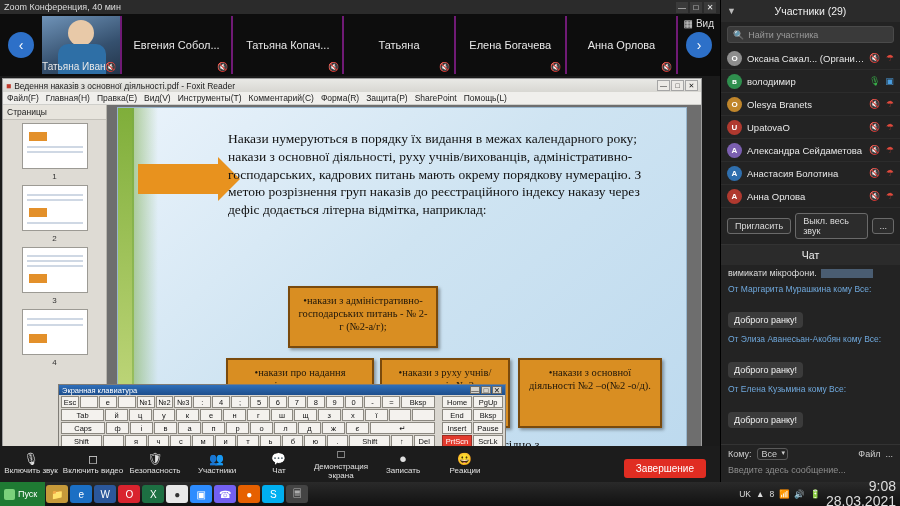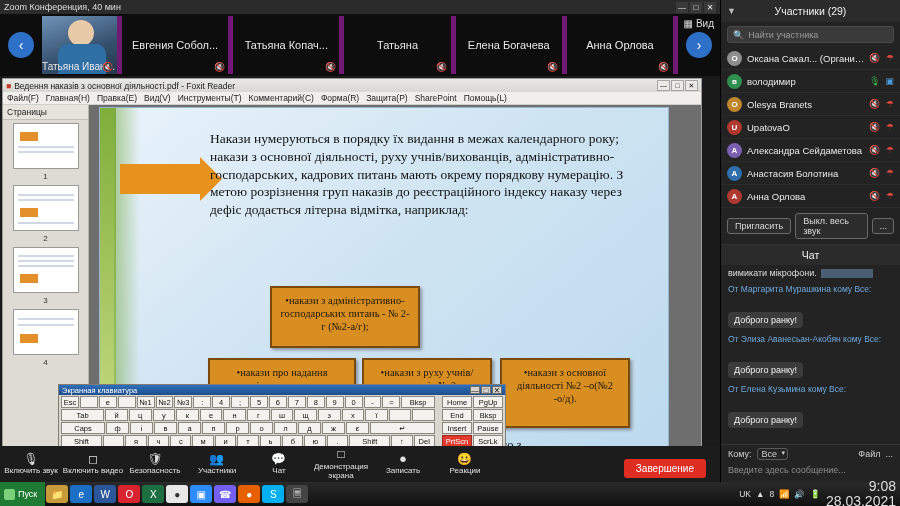--- a/index.html
+++ b/index.html
@@ -35,21 +35,21 @@
   .arrow-btn {
     width:26px; height:26px; border-radius:50%;
     background:#2d70c8; color:#fff; font-size:14px;
     display:flex; align-items:center; justify-content:center;
     margin:0 8px; flex:none;
   }
   .pcell {
     position:relative; height:58px; flex:1 1 0; min-width:0;
     display:flex; align-items:center; justify-content:center;
     color:#e8e8e8; font-size:11px;
-    border-right:5px solid #701a75;
+    border-right:2px solid #701a75;
     overflow:hidden;
   }
   .pcell .pname {
     position:absolute; bottom:2px; left:0; right:0; text-align:center;
     font-size:10px; color:#e8e8e8;
     white-space:nowrap; overflow:hidden; text-overflow:ellipsis;
   }
   .pcell .micoff {
     position:absolute; bottom:2px; right:3px; color:#e04a3f; font-size:9px;
   }
@@ -84,21 +84,21 @@
   #foxit-title .wbtn2 {
     width:13px; height:11px; border:1px solid #a5a5a5; background:#eceae6;
     font-size:7px; line-height:9px; text-align:center; margin-left:1px;
   }
   #foxit-menu {
     height:13px; background:#f0efec; border-bottom:1px solid #cfcfcb;
     display:flex; align-items:center; gap:7px; padding:0 4px; font-size:8.5px; color:#222;
   }
   #foxit-body { flex:1; display:flex; min-height:0; }
   #thumbpane {
-    width:86px; background:#dedbd4; border-right:1px solid #b8b5ae;
+    width:104px; background:#dedbd4; border-right:1px solid #b8b5ae;
     display:flex; flex-direction:column;
   }
   #thumbpane .tp-head {
     font-size:8.5px; padding:2px 4px; color:#222; background:#e7e4dd;
     border-bottom:1px solid #c4c1ba;
   }
   #thumbpane .tp-scroll { flex:1; overflow:hidden; padding:3px 0 0 0; }
   .thumb {
     width:66px; height:46px; margin:0 auto 3px auto; background:#fff;
     border:1px solid #9c9a94; position:relative;
@@ -140,21 +140,21 @@
     position:absolute; background:#d98e22; border:2px solid #7a4a0c;
     color:#20170a; font-size:10.5px; line-height:1.25;
     padding:6px 8px; text-align:center;
     font-family:"Liberation Serif", serif;
     box-shadow:2px 2px 3px rgba(0,0,0,.35);
   }
   #box1 { left:170px; top:178px; width:150px; height:62px; }
   #box2 { left:335px; top:178px; width:130px; height:62px; }
   #box3 { left:108px; top:250px; width:148px; height:70px; }
   #box4 { left:262px; top:250px; width:130px; height:70px; }
-  #box5 { left:400px; top:250px; width:130px; height:70px; }
+  #box5 { left:400px; top:250px; width:144px; height:70px; }
   #slide .tail-text {
     position:absolute; left:300px; top:330px; font-size:12.5px; color:#111;
     font-family:"Liberation Serif", serif;
   }
   
   #osk {
     position:absolute; left:58px; top:384px; width:448px; height:86px;
     background:#d9d6cf; border:1px solid #7f7c76;
     font-size:7.5px; color:#111;
   }

